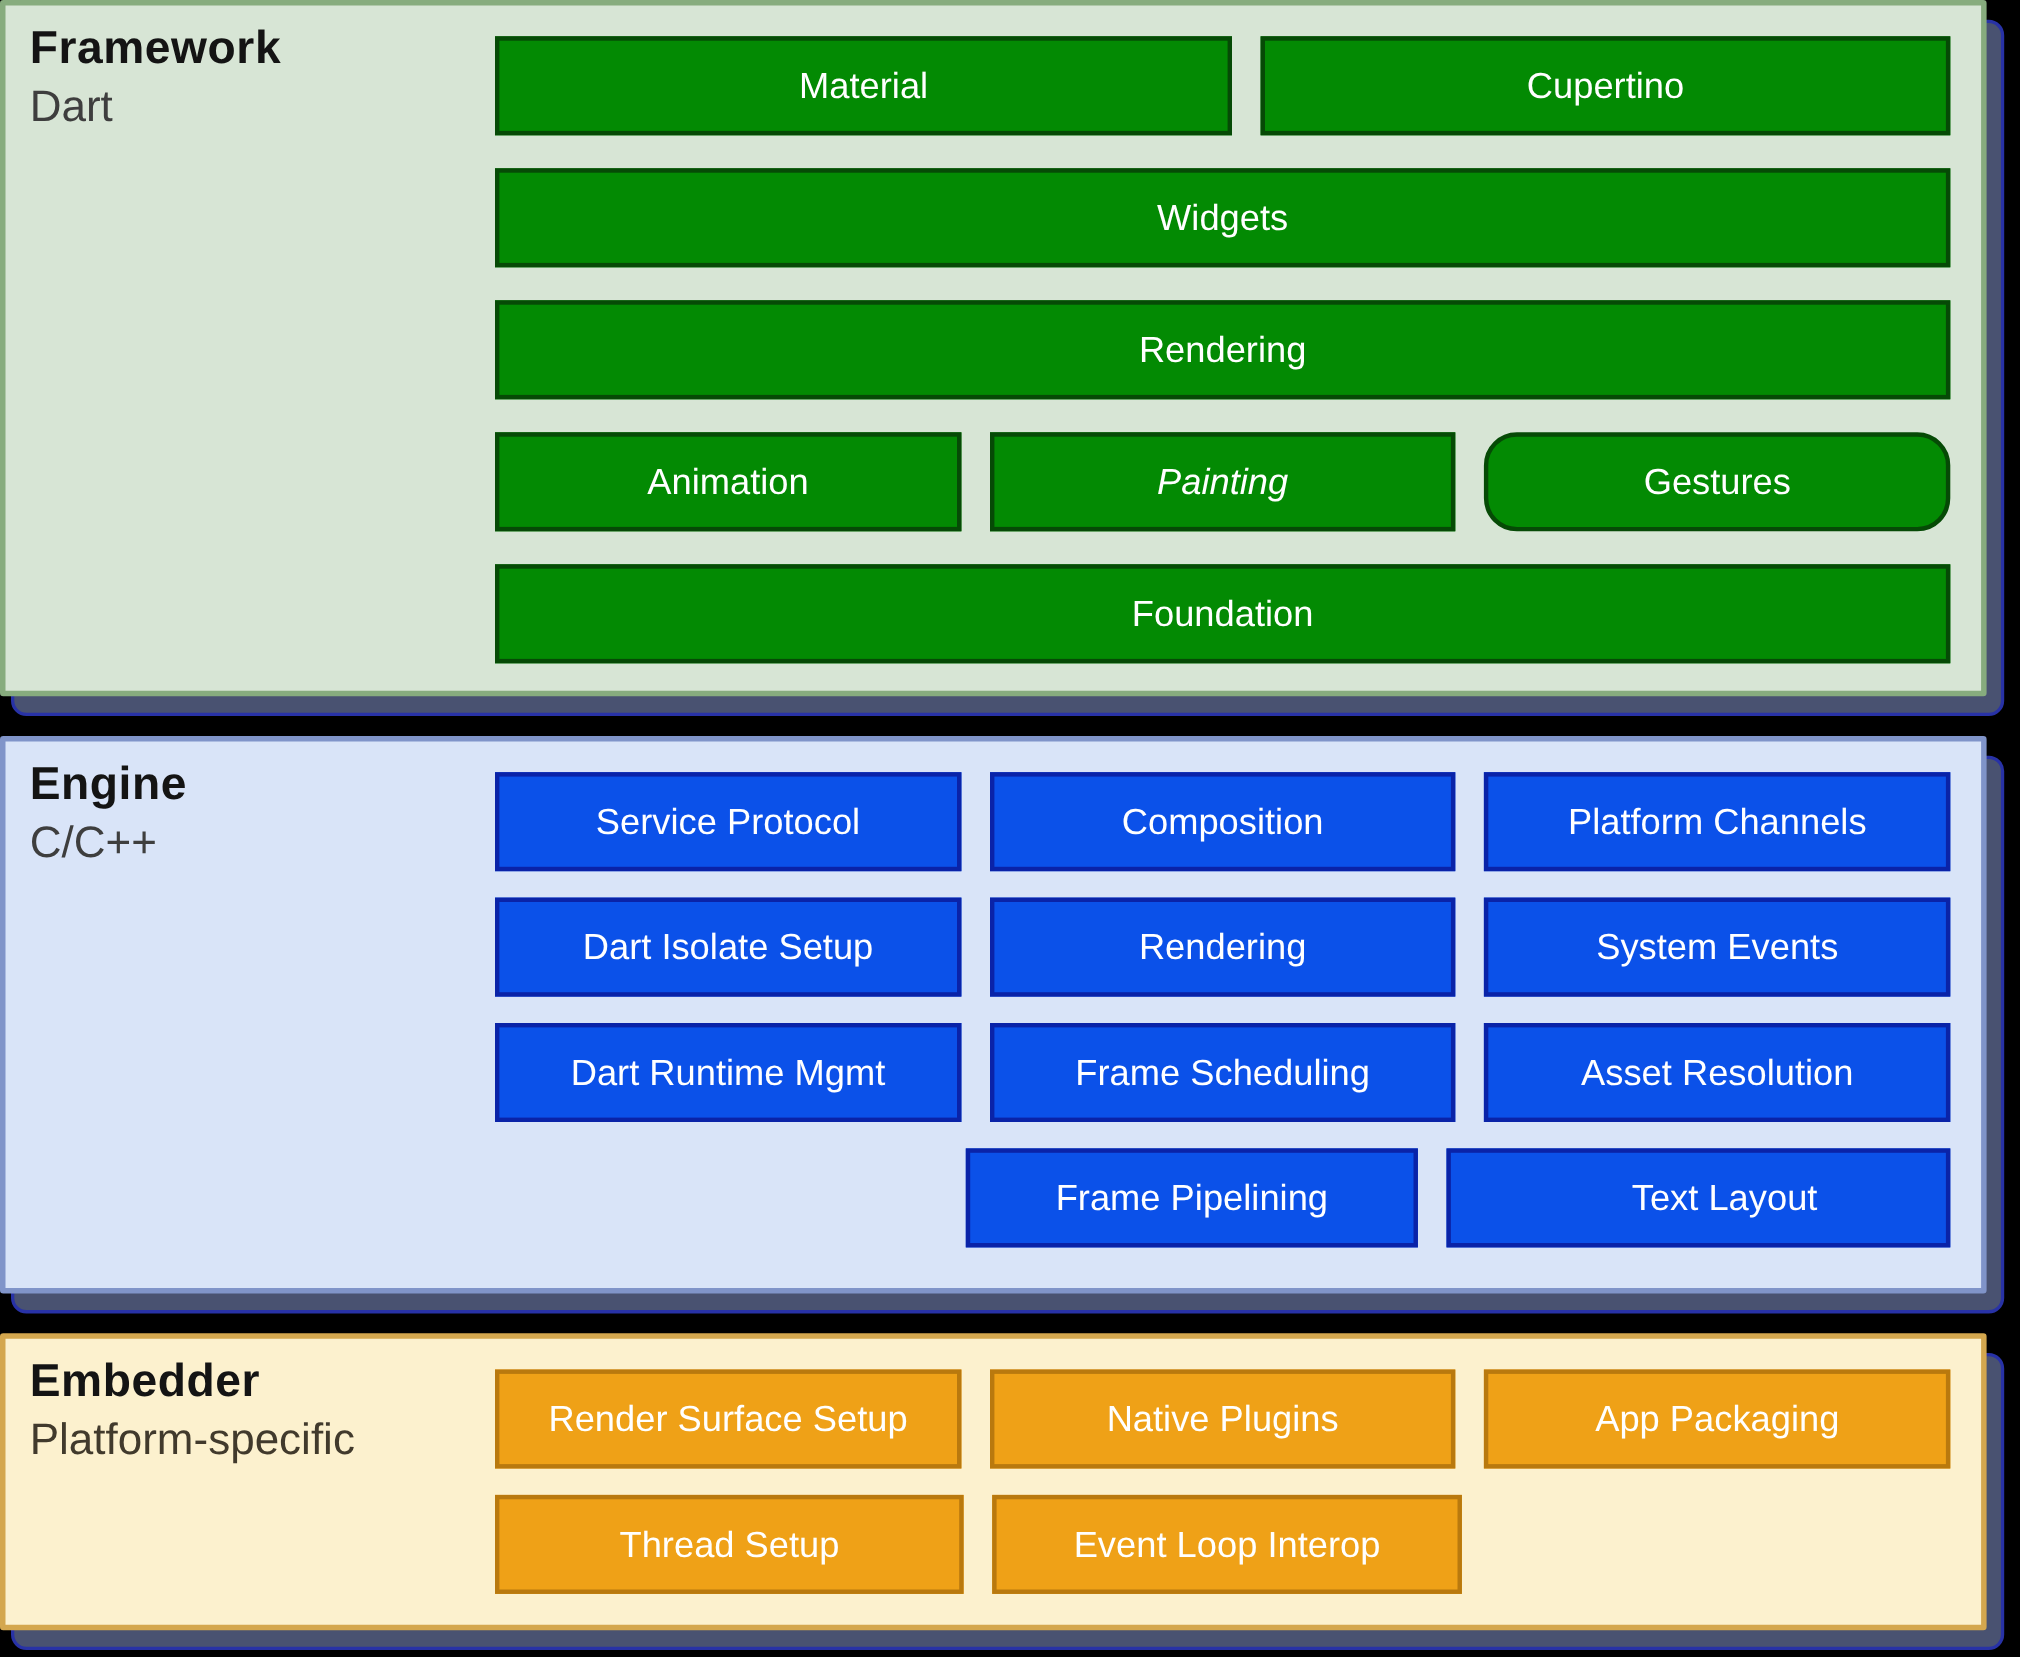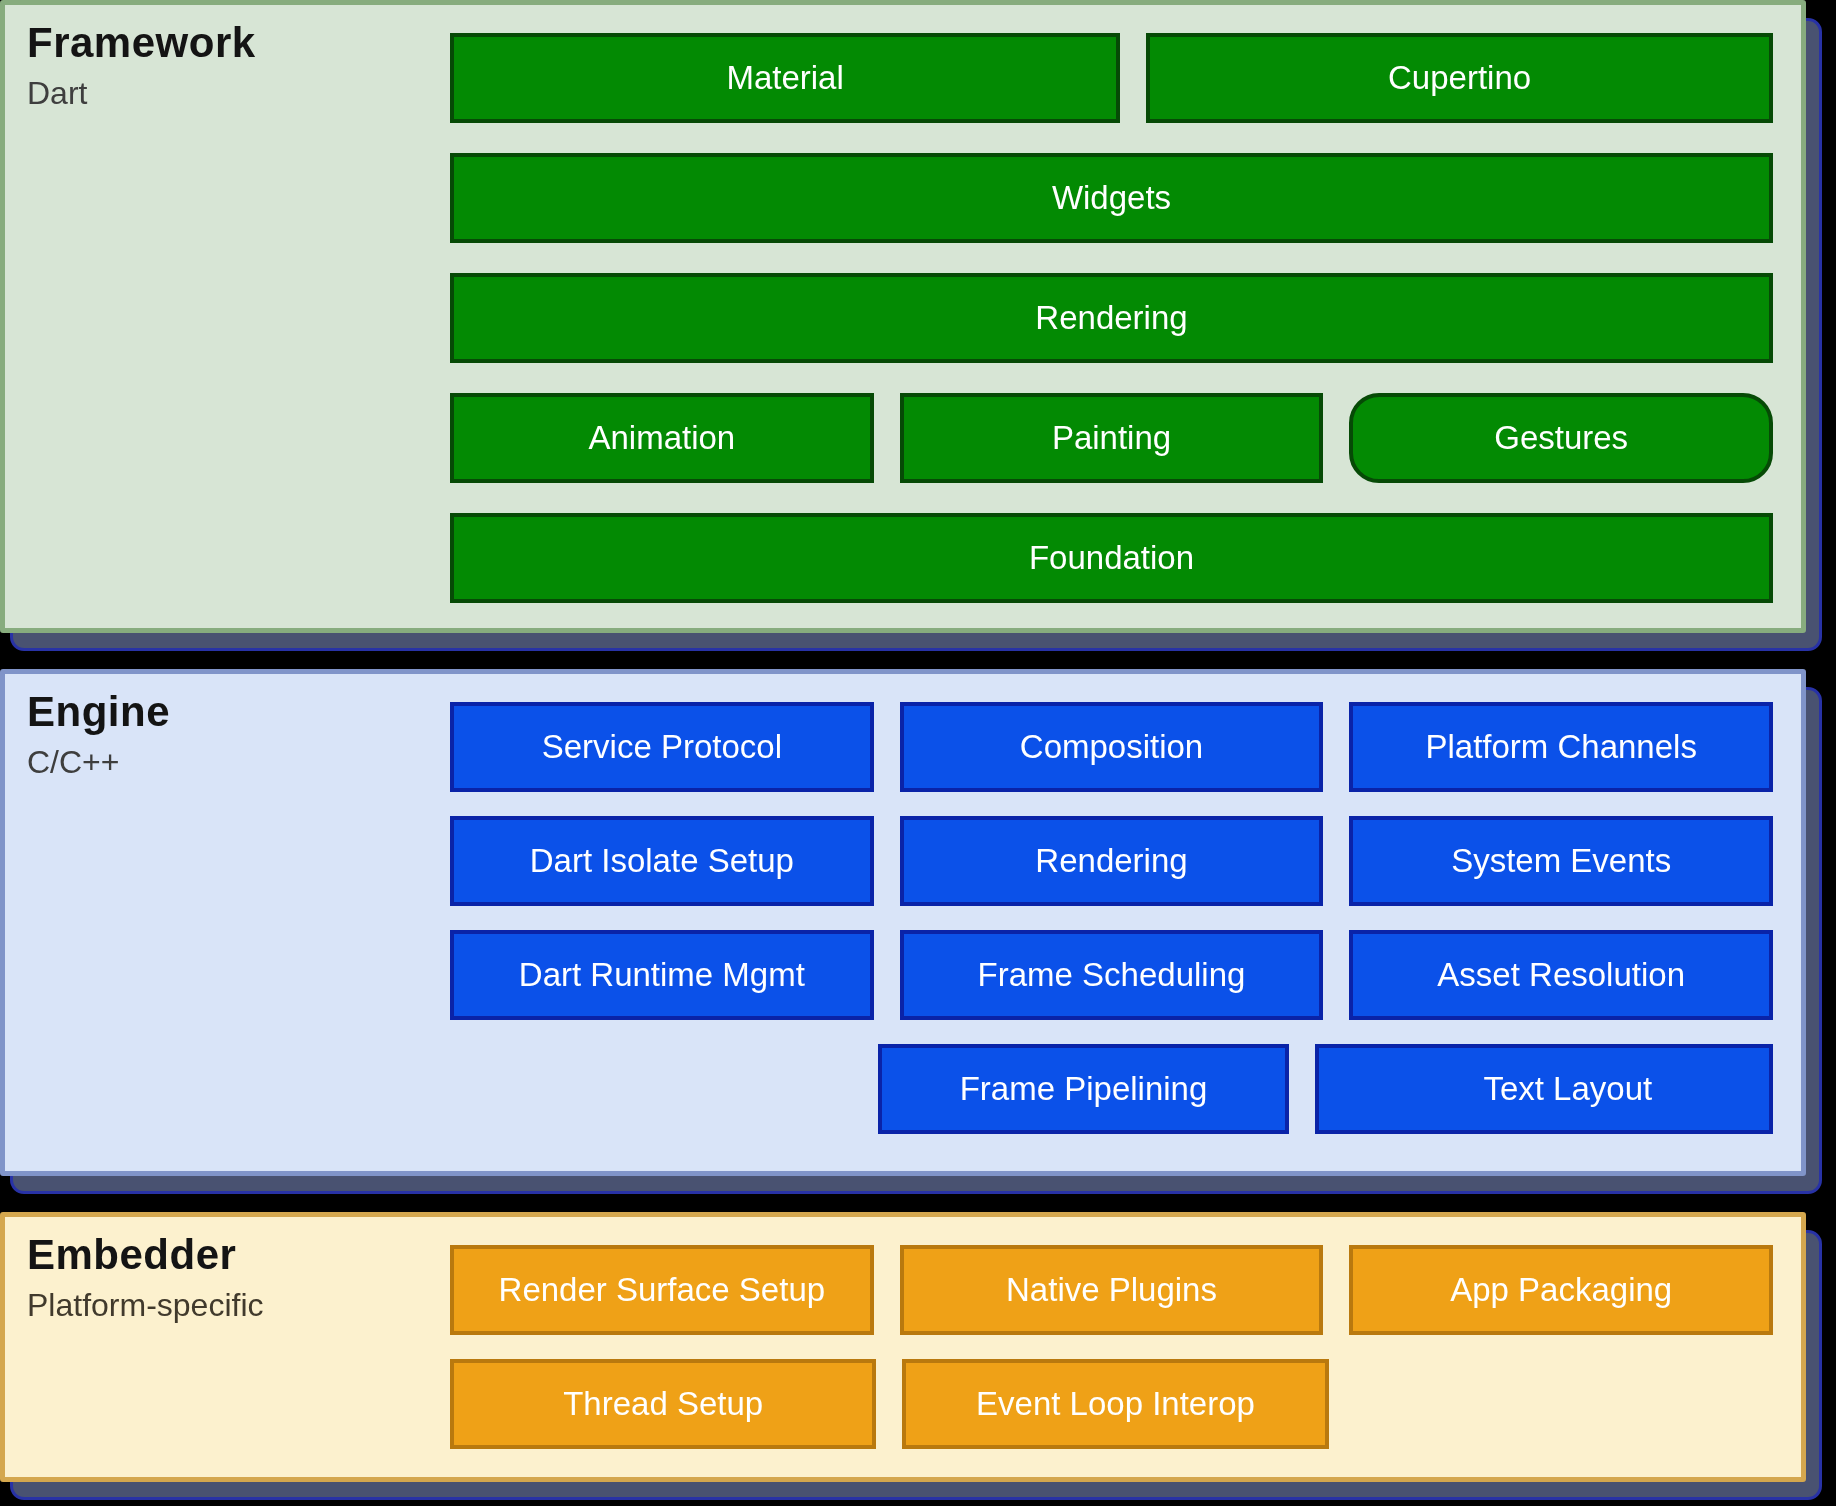--- a/index.html
+++ b/index.html
@@ -41,21 +41,21 @@
     width: 445px; flex: none;
     padding: 14px 0 0 22px;
   }
   .layer-title {
     font-size: 42px;
     font-weight: bold;
     color: var(--title-color);
     letter-spacing: 0.5px;
   }
   .layer-subtitle {
-    font-size: 32px;
+    font-size: 40px;
     color: var(--subtitle-color);
     margin-top: 8px;
   }
   .rows {
     flex: 1;
     display: flex;
     flex-direction: column;
     gap: var(--row-gap);
     margin: 28px 28px 0 0;
     min-width: 0;
@@ -95,21 +95,21 @@
             <div class="box" style="flex: 1 1 0px;">Cupertino</div>
           </div>
           <div class="row">
             <div class="box" style="flex: 1 1 0px;">Widgets</div>
           </div>
           <div class="row">
             <div class="box" style="flex: 1 1 0px;">Rendering</div>
           </div>
           <div class="row">
             <div class="box" style="flex: 1 1 0px;">Animation</div>
-            <div class="box" style="flex: 1 1 0px;">Painting</div>
+            <div class="box" style="flex: 1 1 0px; font-style: italic;">Painting</div>
             <div class="box" style="flex: 1 1 0px; border-radius: 30px;">Gestures</div>
           </div>
           <div class="row">
             <div class="box" style="flex: 1 1 0px;">Foundation</div>
           </div>
         </div>
     </section>
   </div>
 
   <div class="panel-wrap" style="--h: 507px; --row-gap: 24px; --panel-bg: #D9E4F8; --panel-border: #8094C9; --box-bg: #0B51E9; --box-border: #0A23A8; --box-text: #ffffff; --title-color: #141414; --subtitle-color: #3E3E3E; --shadow: #495271; --shadow-outline: #2832A6;">

